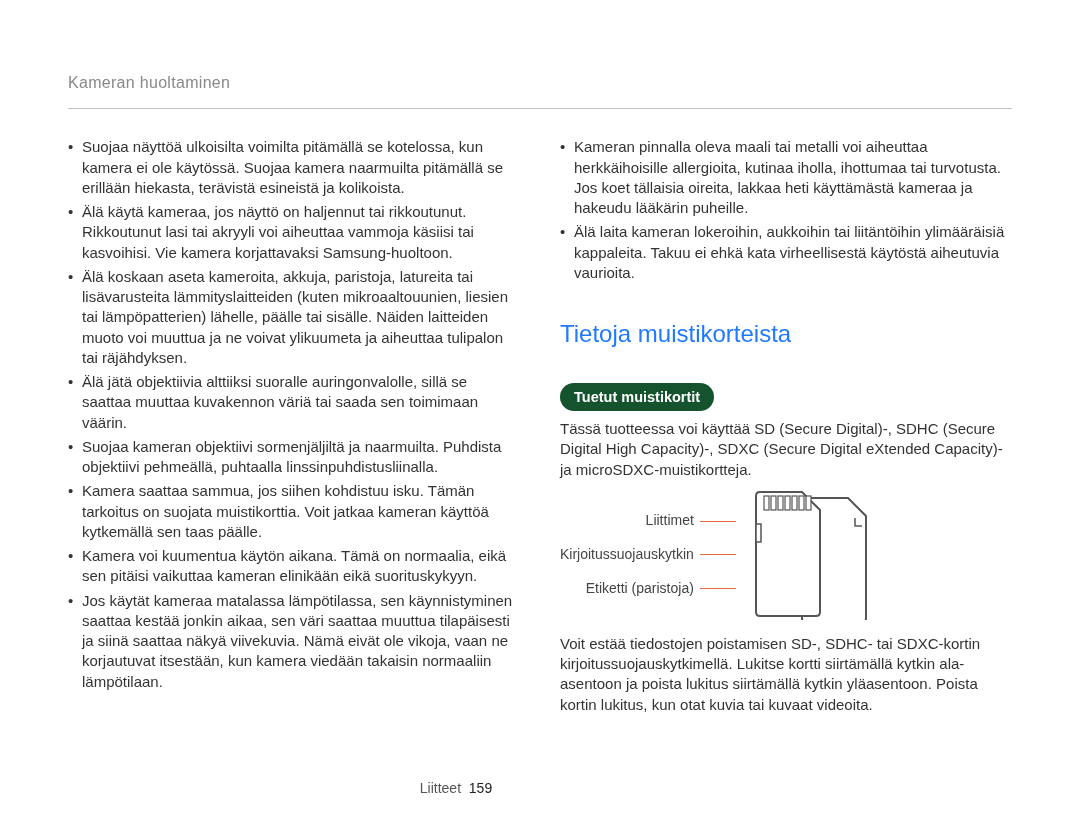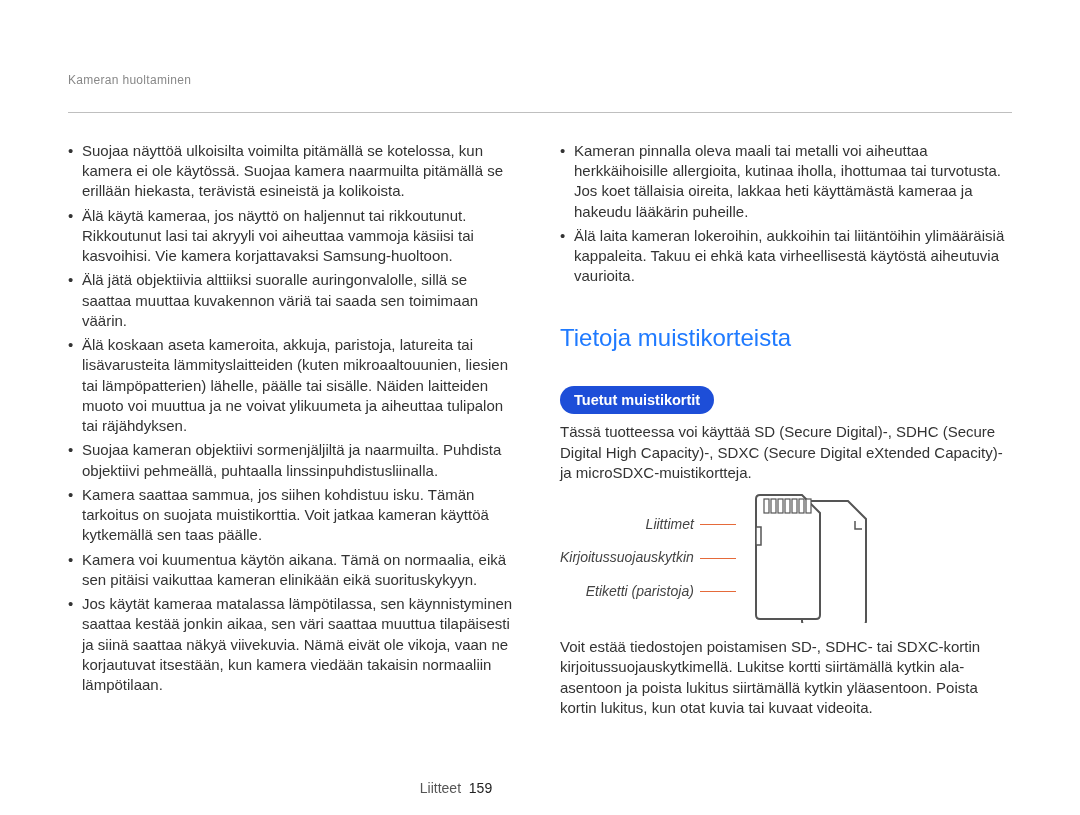--- a/index.html
+++ b/index.html
@@ -8,25 +8,25 @@
       height: 815px;
       background: #fff;
       font-family: Arial, Helvetica, sans-serif;
       color: #222;
       position: relative;
       padding: 72px 68px 0 68px;
       font-size: 15px;
       line-height: 1.4;
     }
     .breadcrumb {
-      font-size: 12px;
+      font-size: 16px;
       color: #888;
       font-weight: 300;
       letter-spacing: 0.3px;
-      margin-bottom: 23px;
+      margin-bottom: 14px;
     }
     .hr {
       border: none;
       border-top: 1px solid #bfbfbf;
       margin-bottom: 28px;
     }
     .columns {
       display: flex;
       gap: 40px;
     }
@@ -54,21 +54,21 @@
     }
     .section-title {
       color: #1f7aff;
       font-size: 24px;
       font-weight: 400;
       margin-top: 34px;
       margin-bottom: 32px;
     }
     .pill {
       display: inline-block;
-      background: #1d4ed8;
+      background: #14532d;
       color: #fff;
       font-size: 14.5px;
       font-weight: 600;
       padding: 4px 14px;
       border-radius: 14px;
       margin-bottom: 8px;
     }
     .para {
       font-size: 15px;
       line-height: 1.35;
@@ -87,21 +87,20 @@
       align-items: flex-end;
       gap: 14px;
       font-size: 14px;
       color: #444;
       margin-right: 6px;
     }
     .sd-label-row {
       display: flex;
       align-items: center;
       gap: 0;
-      font-style: italic;
     }
     .leader {
       display: inline-block;
       height: 1px;
       background: #e56a3a;
       width: 36px;
       margin-left: 6px;
     }
     .sd-cards {
       position: relative;
@@ -123,22 +122,22 @@
 <body>
 
 <div class="breadcrumb">Kameran huoltaminen</div>
 <hr class="hr">
 
 <div class="columns">
   <div class="col">
     <ul class="bullets">
       <li>Suojaa näyttöä ulkoisilta voimilta pitämällä se kotelossa, kun kamera ei ole käytössä. Suojaa kamera naarmuilta pitämällä se erillään hiekasta, terävistä esineistä ja kolikoista.</li>
       <li>Älä käytä kameraa, jos näyttö on haljennut tai rikkoutunut. Rikkoutunut lasi tai akryyli voi aiheuttaa vammoja käsiisi tai kasvoihisi. Vie kamera korjattavaksi Samsung-huoltoon.</li>
+      <li>Älä koskaan aseta kameroita, akkuja, paristoja, latureita tai lisävarusteita lämmityslaitteiden (kuten mikroaaltouunien, liesien tai lämpöpatterien) lähelle, päälle tai sisälle. Näiden laitteiden muoto voi muuttua ja ne voivat ylikuumeta ja aiheuttaa tulipalon tai räjähdyksen.</li>
       <li>Älä jätä objektiivia alttiiksi suoralle auringonvalolle, sillä se saattaa muuttaa kuvakennon väriä tai saada sen toimimaan väärin.</li>
-      <li>Älä koskaan aseta kameroita, akkuja, paristoja, latureita tai lisävarusteita lämmityslaitteiden (kuten mikroaaltouunien, liesien tai lämpöpatterien) lähelle, päälle tai sisälle. Näiden laitteiden muoto voi muuttua ja ne voivat ylikuumeta ja aiheuttaa tulipalon tai räjähdyksen.</li>
       <li>Suojaa kameran objektiivi sormenjäljiltä ja naarmuilta. Puhdista objektiivi pehmeällä, puhtaalla linssinpuhdistusliinalla.</li>
       <li>Kamera saattaa sammua, jos siihen kohdistuu isku. Tämän tarkoitus on suojata muistikorttia. Voit jatkaa kameran käyttöä kytkemällä sen taas päälle.</li>
       <li>Kamera voi kuumentua käytön aikana. Tämä on normaalia, eikä sen pitäisi vaikuttaa kameran elinikään eikä suorituskykyyn.</li>
       <li>Jos käytät kameraa matalassa lämpötilassa, sen käynnistyminen saattaa kestää jonkin aikaa, sen väri saattaa muuttua tilapäisesti ja siinä saattaa näkyä viivekuvia. Nämä eivät ole vikoja, vaan ne korjautuvat itsestään, kun kamera viedään takaisin normaaliin lämpötilaan.</li>
     </ul>
   </div>
 
   <div class="col">
     <ul class="bullets">
       <li>Kameran pinnalla oleva maali tai metalli voi aiheuttaa herkkäihoisille allergioita, kutinaa iholla, ihottumaa tai turvotusta. Jos koet tällaisia oireita, lakkaa heti käyttämästä kameraa ja hakeudu lääkärin puheille.</li>

